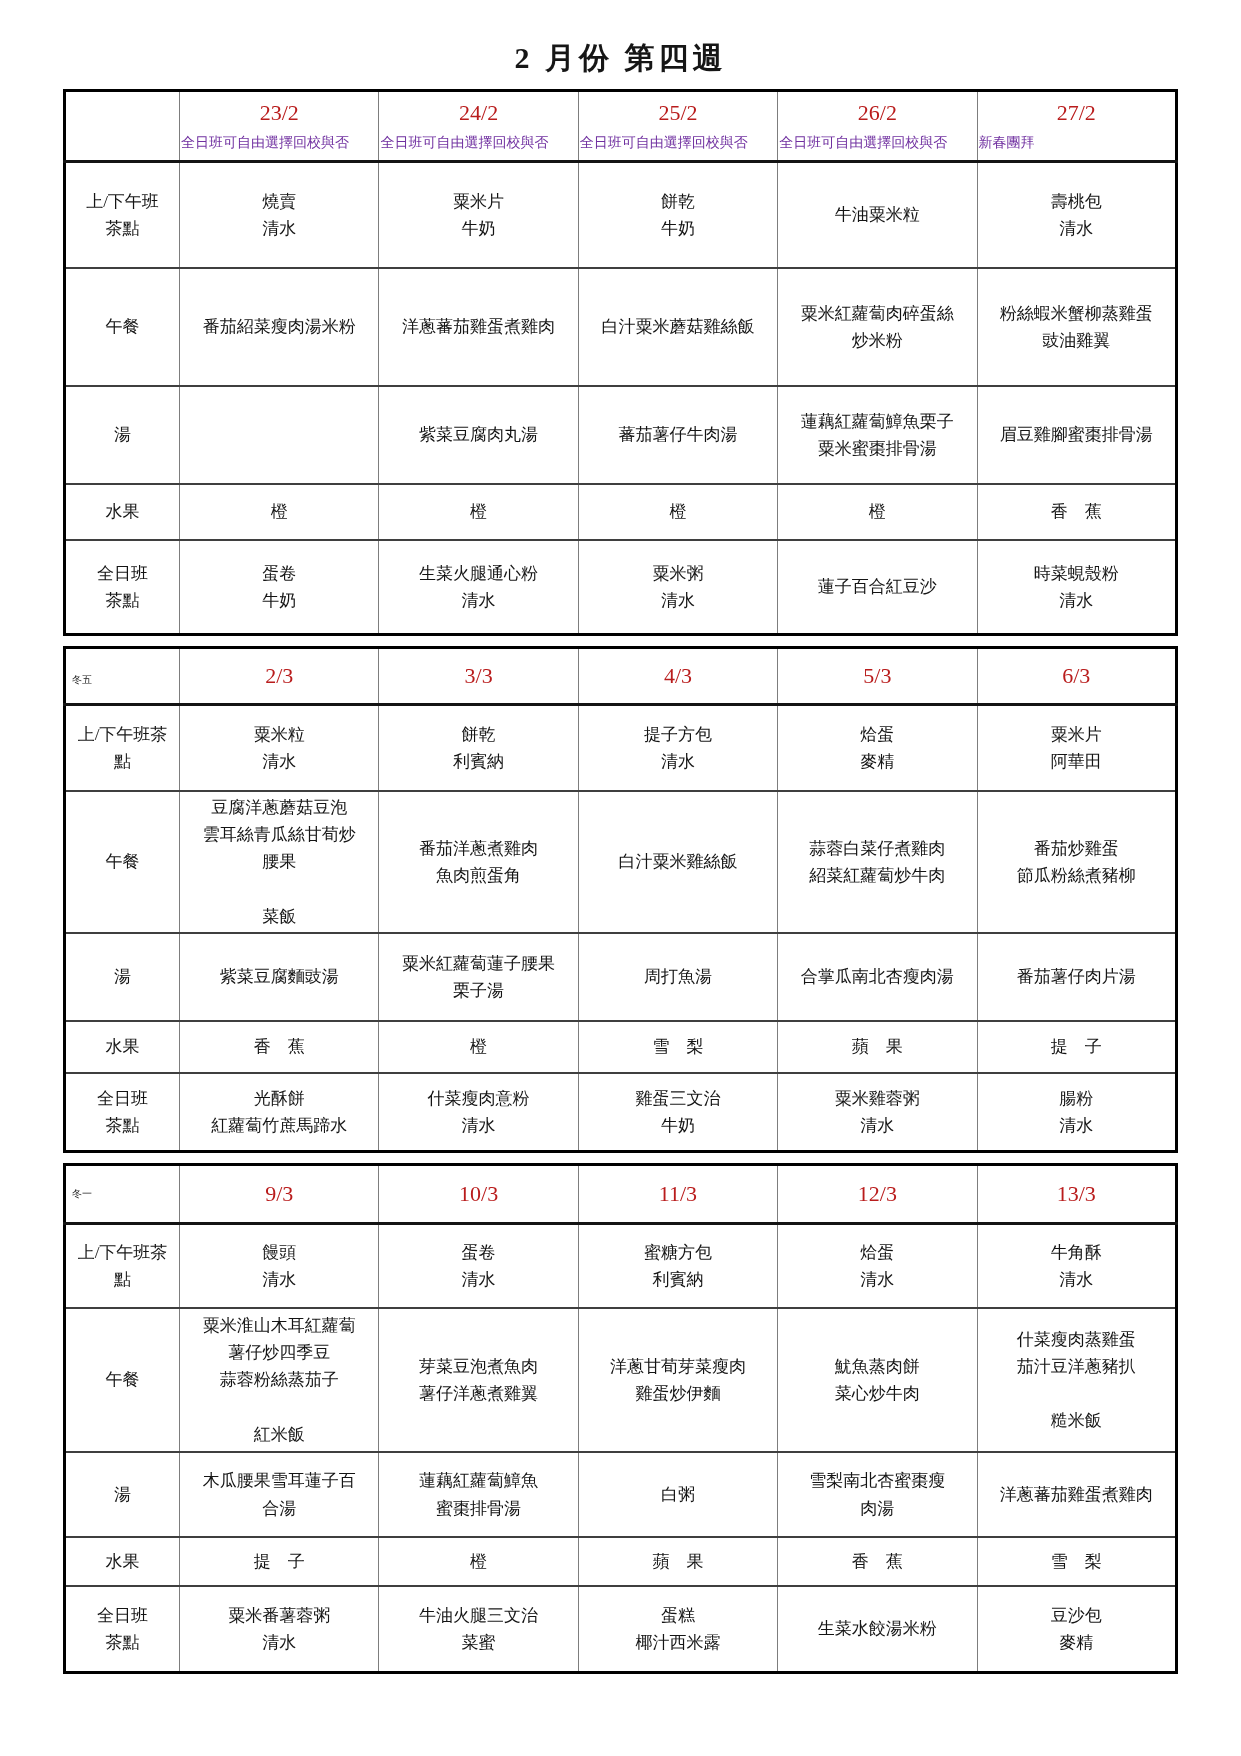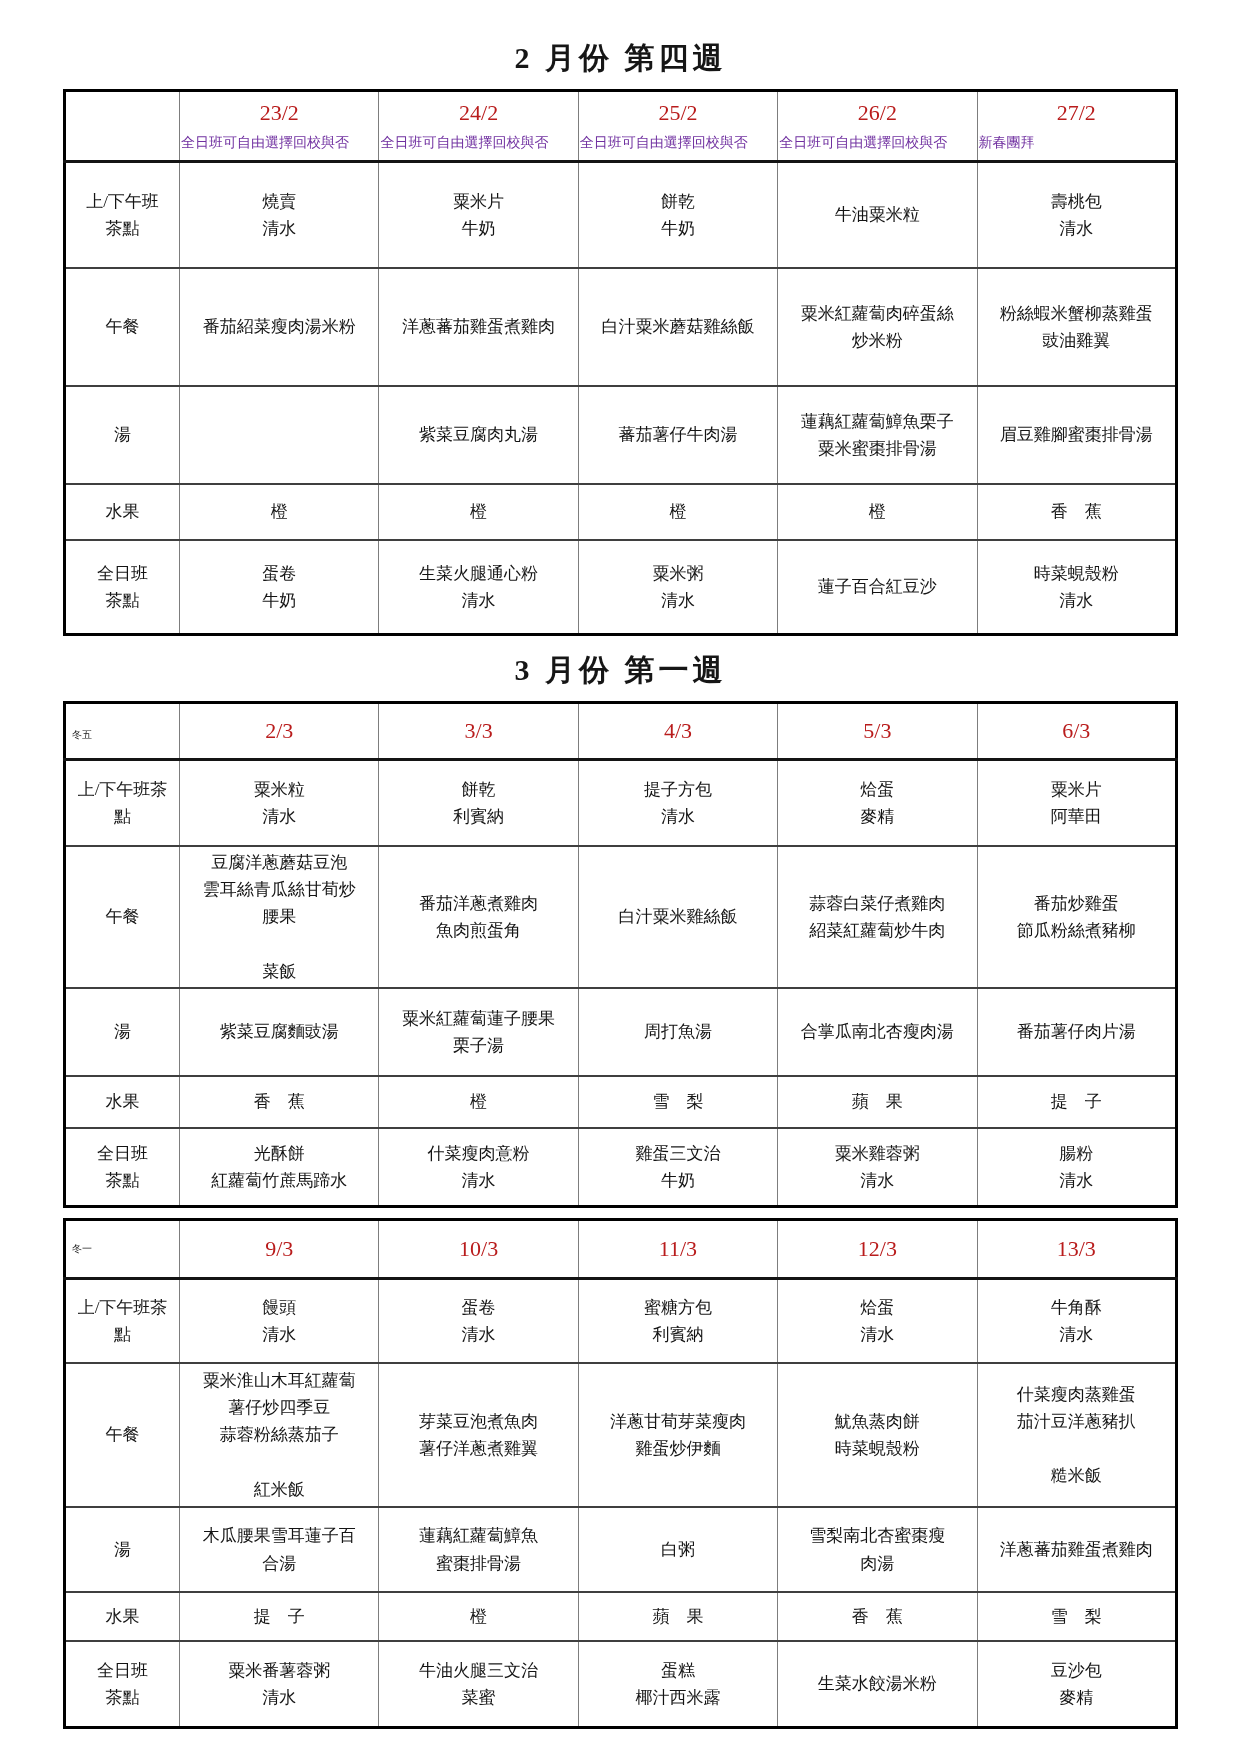--- a/index.html
+++ b/index.html
@@ -160,21 +160,20 @@
 清水</td>
             <td>蓮子百合紅豆沙</td>
             <td>時菜蜆殼粉
 清水</td>
           </tr>
         </tbody>
     </table>
   </section>
 
   <section class="t1">
-    <h1 class="title">3 月份 第一週</h1>
     <table>
       <colgroup>
           <col class="label-col">
           <col>
           <col>
           <col>
           <col>
           <col>
         </colgroup>
       <thead>
@@ -316,21 +315,21 @@
             <td>粟米淮山木耳紅蘿蔔
 薯仔炒四季豆
 蒜蓉粉絲蒸茄子
 
 紅米飯</td>
             <td>芽菜豆泡煮魚肉
 薯仔洋蔥煮雞翼</td>
             <td>洋蔥甘荀芽菜瘦肉
 雞蛋炒伊麵</td>
             <td>魷魚蒸肉餅
-時菜蜆殼粉</td>
+菜心炒牛肉</td>
             <td>什菜瘦肉蒸雞蛋
 茄汁豆洋蔥豬扒
 
 糙米飯</td>
           </tr>
           <tr class="r2">
             <th class="rowlabel">湯</th>
             <td>木瓜腰果雪耳蓮子百
 合湯</td>
             <td>蓮藕紅蘿蔔鱆魚

